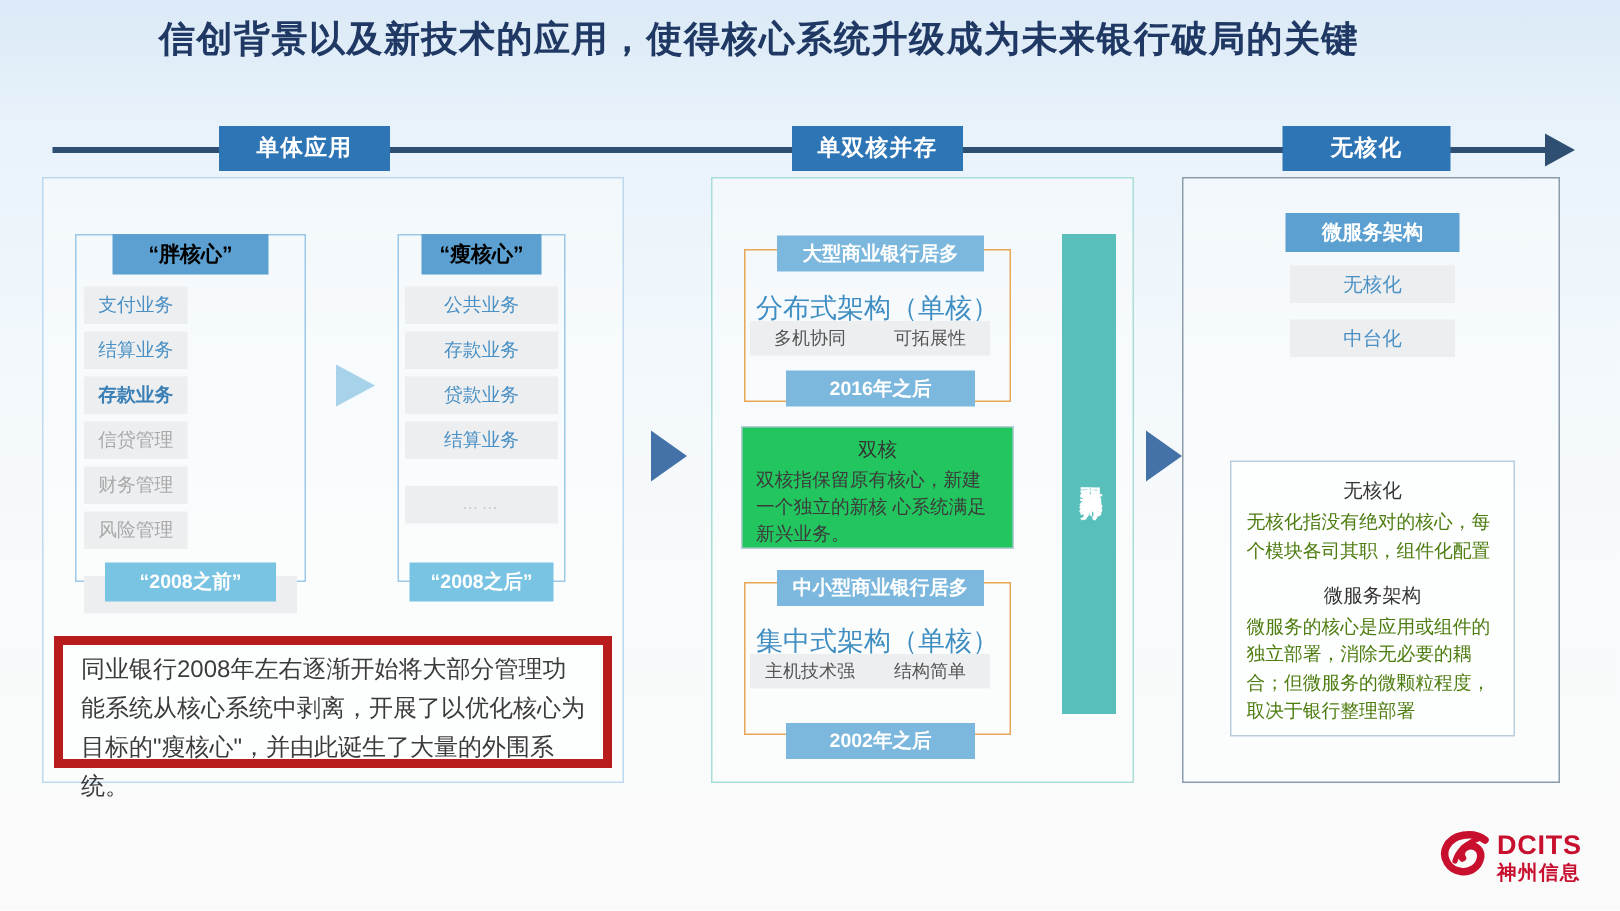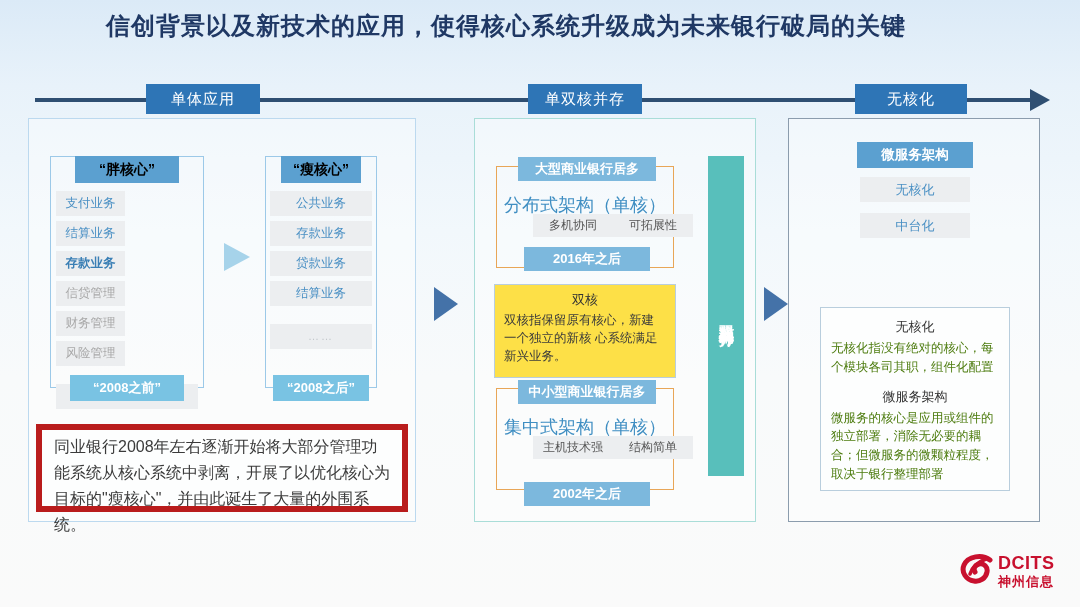--- a/index.html
+++ b/index.html
@@ -30,21 +30,21 @@
   }
   .timeline .axis-head {
     position: absolute; left: 1030px; top: 5px;
     width: 0; height: 0;
     border-top: 11px solid transparent;
     border-bottom: 11px solid transparent;
     border-left: 20px solid #2f4f72;
   }
   .phase-label {
     position: absolute; top: 0; height: 30px; line-height: 30px;
-    background: #2e75b6; color: #ffffff; font-size: 15px; font-weight: normal;
+    background: #2e75b6; color: #ffffff; font-size: 15px; font-weight: bold;
     text-align: center; letter-spacing: 1px;
   }
   .phase-1 { left: 146px; width: 114px; }
   .phase-2 { left: 528px; width: 114px; }
   .phase-3 { left: 855px; width: 112px; }
 
   
   .panel { position: absolute; background: rgba(255,255,255,0.38); }
   .panel-left   { left: 28px;  top: 118px; width: 388px; height: 404px; border: 1px solid #bcd9ef; }
   .panel-middle { left: 474px; top: 118px; width: 282px; height: 404px; border: 1px solid #a9ddd8; }
@@ -118,41 +118,41 @@
   .ob-head-bot { top: 380px; }
 
   .ob-title {
     position: absolute; left: 496px; width: 178px; text-align: center;
     color: #3f8ec2; font-size: 18px;
   }
   .ob-title-top { top: 193px; }
   .ob-title-bot { top: 415px; }
 
   .ob-chips {
-    position: absolute; left: 528px; width: 170px;
-    display: flex; justify-content: center;
+    position: absolute; left: 500px; width: 170px;
+    display: flex; justify-content: flex-start;
   }
   .ob-chips-top { top: 214px; }
   .ob-chips-bot { top: 436px; }
   .ob-chip {
     background: #eceef0; color: #555; font-size: 12px;
     height: 23px; line-height: 23px; width: 80px; text-align: center;
   }
 
   .ob-foot {
     position: absolute; height: 24px; line-height: 24px; text-align: center;
     background: #7cb8dd; color: #ffffff; font-size: 13px; font-weight: bold;
     left: 524px; width: 126px;
   }
   .ob-foot-top { top: 247px; }
   .ob-foot-bot { top: 482px; }
 
   .mid-white {
-    position: absolute; left: 494px; top: 284px; width: 182px; height: 94px;
-    border: 1px solid #b9cedd; background: #fde047; padding: 6px 9px;
+    position: absolute; left: 494px; top: 284px; width: 182px; height: 82px;
+    border: 1px solid #b9cedd; background: #22c55e; padding: 6px 9px;
   }
   .mid-white .mw-title {
     text-align: center; font-size: 13px; color: #333; margin-bottom: 2px;
   }
   .mid-white .mw-body { font-size: 12.5px; line-height: 1.45; color: #3b3b3b; }
 
   
   .teal-bar {
     position: absolute; left: 708px; top: 156px; width: 36px; height: 320px;
     background: #58bfbb; color: #ffffff;

